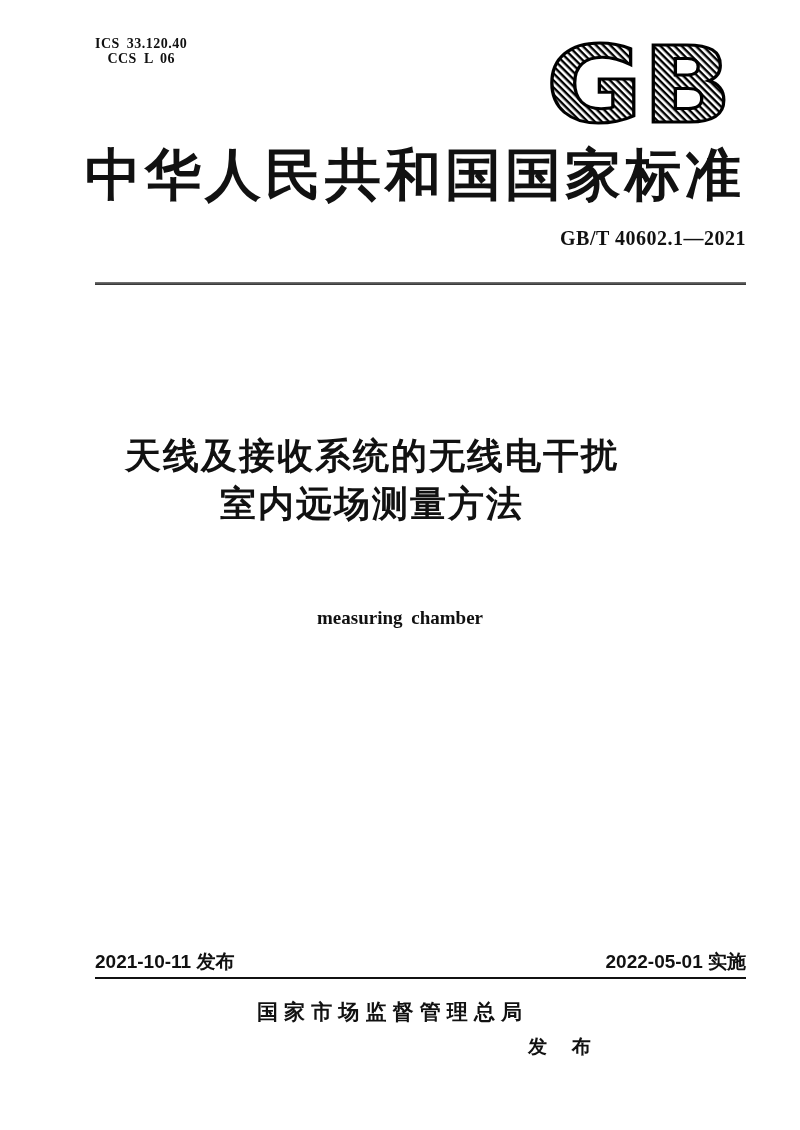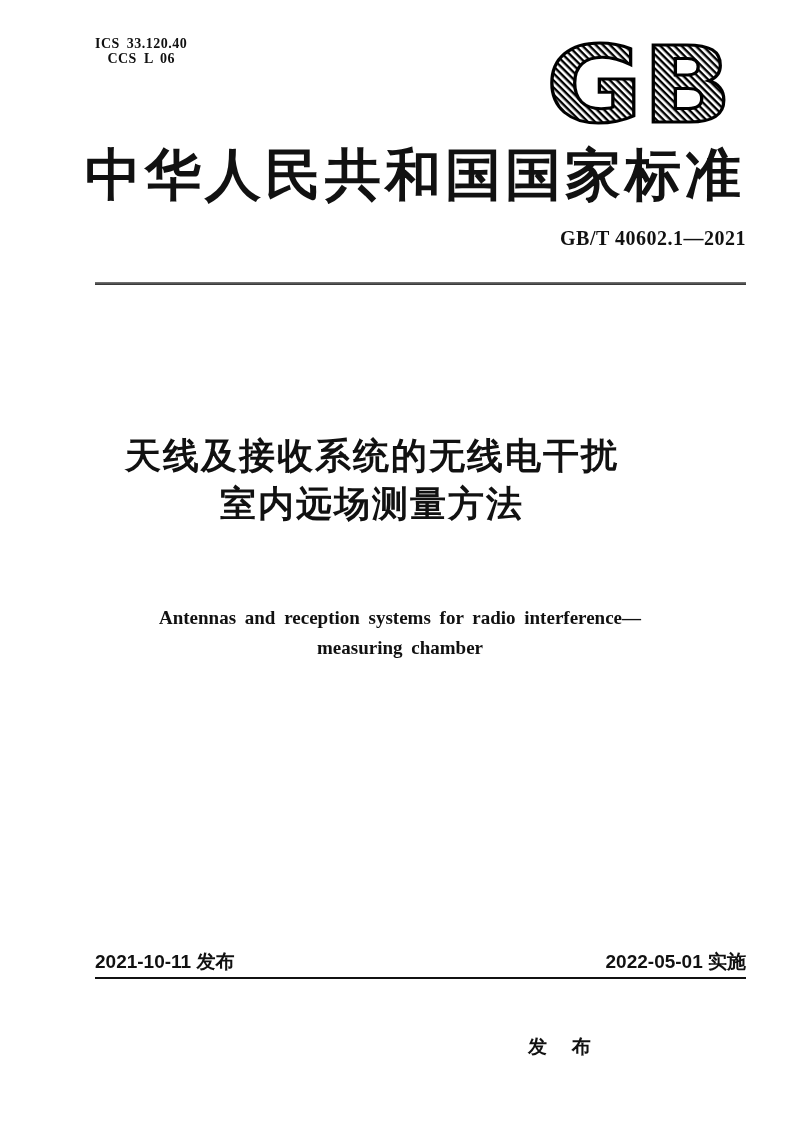--- a/index.html
+++ b/index.html
@@ -133,24 +133,24 @@
 <div class="abs std-number">GB/T 40602.1—2021</div>
 
 <div class="abs rule-top"></div>
 
 <div class="abs doc-title-cn">
   <div>天线及接收系统的无线电干扰</div>
   <div>室内远场测量方法</div>
 </div>
 
 <div class="abs doc-title-en">
-  <div>Antennas and reception systems for radio interference—</div>
   <div>measuring chamber</div>
 </div>
 
 <div class="abs date date-issue">2021-10-11 发布</div>
 <div class="abs date date-impl">2022-05-01 实施</div>
 
 <div class="abs rule-bottom"></div>
 
 <div class="abs publishers">
+  <div class="pub-line">国家市场监督管理总局</div>
 </div>
 <div class="abs publish-label">发 布</div>
 
 </body></html>

